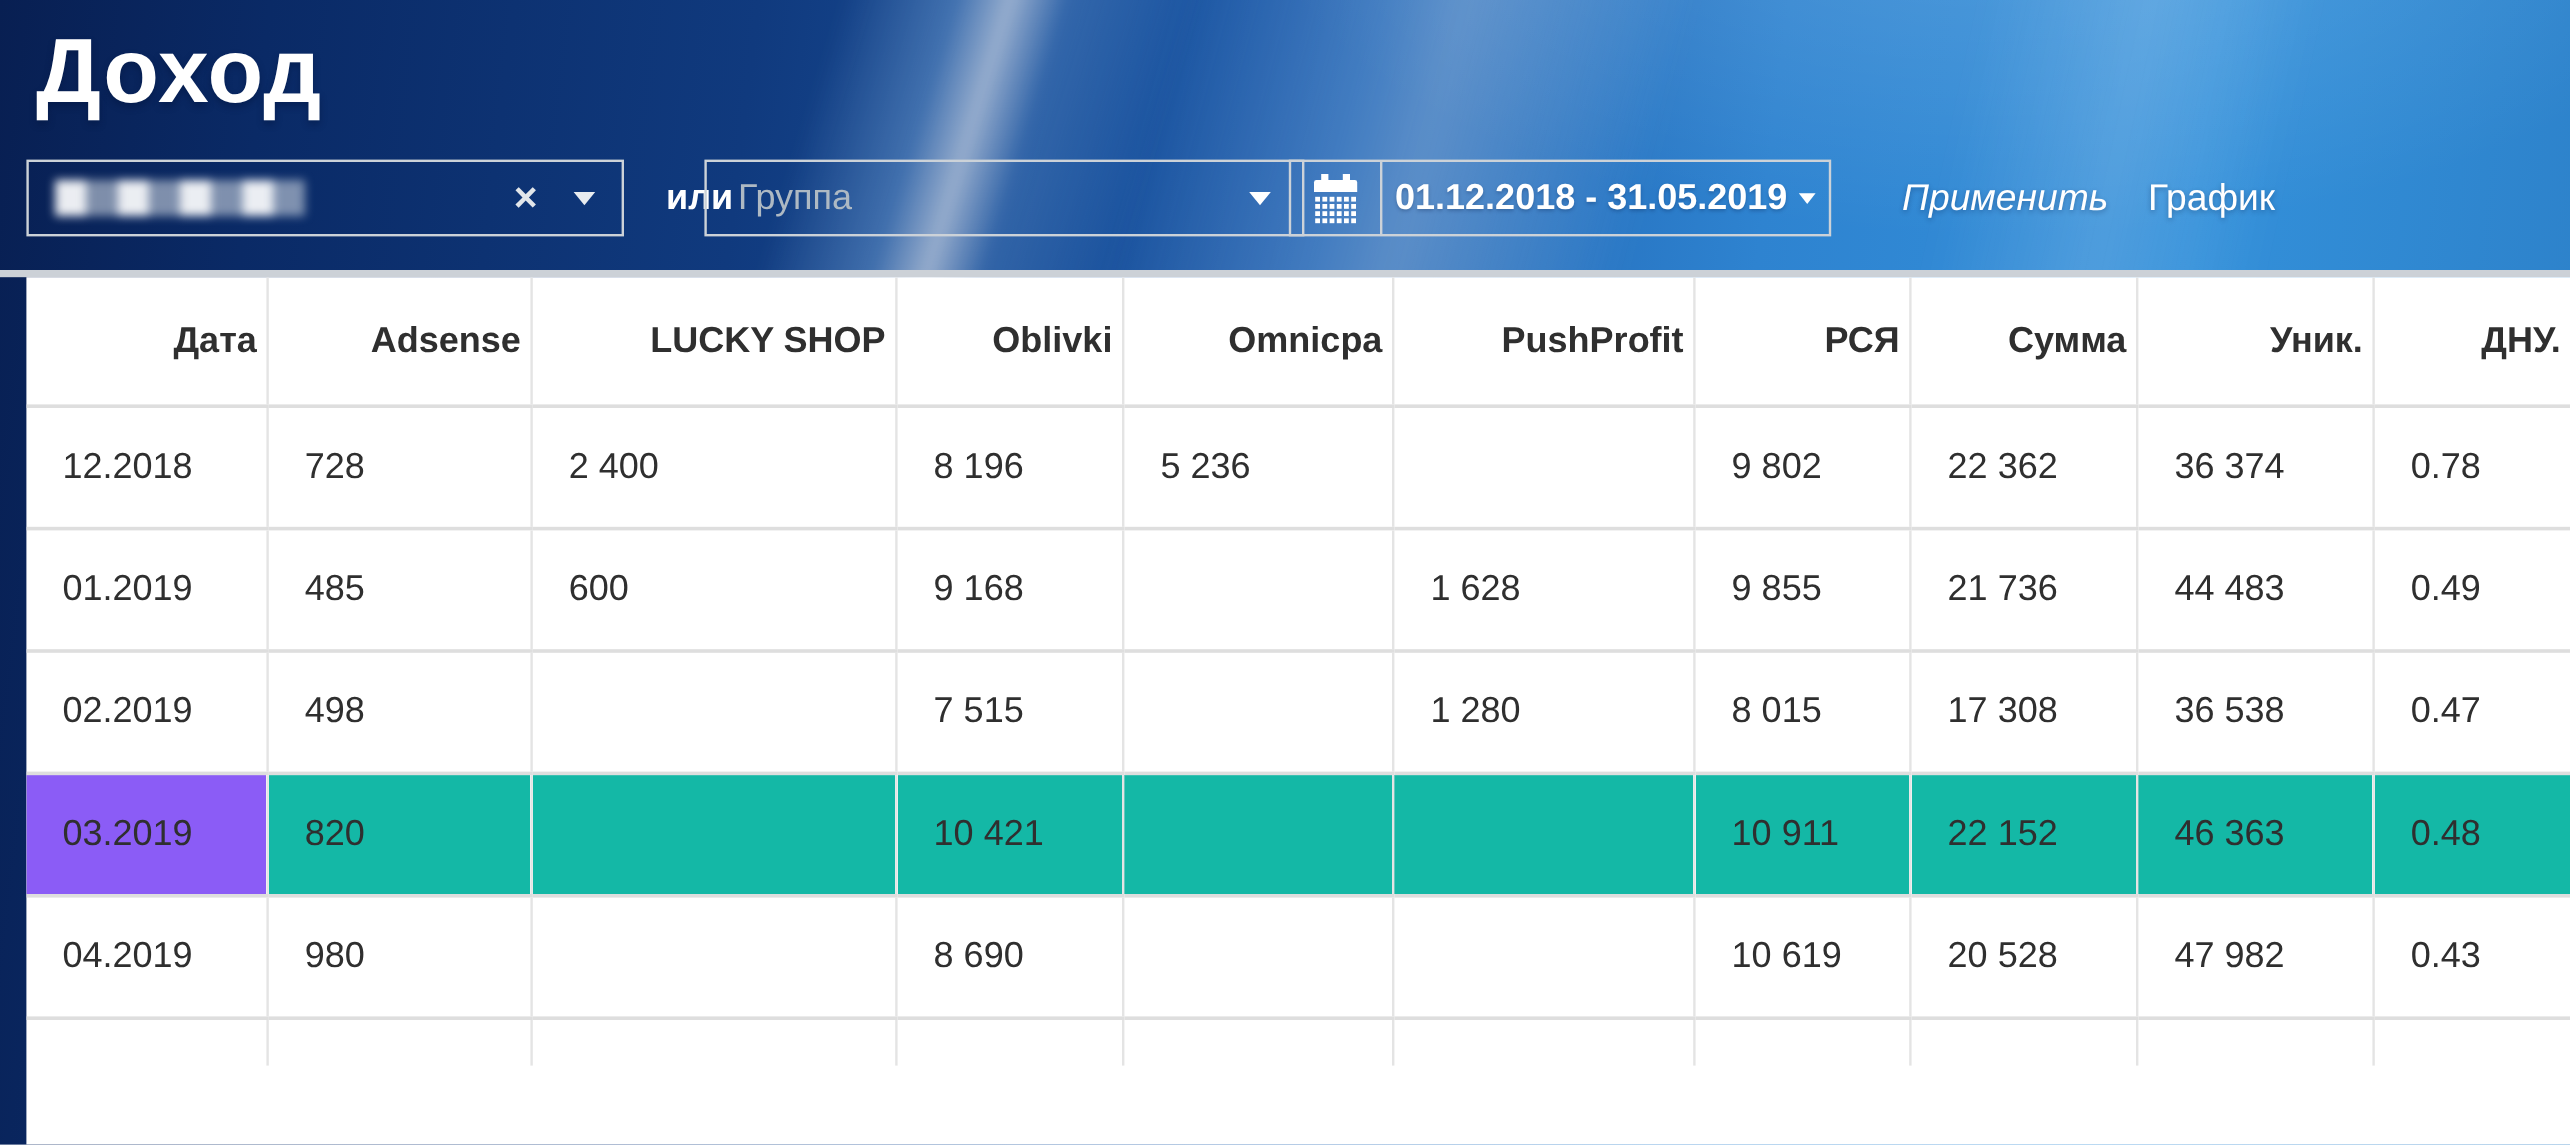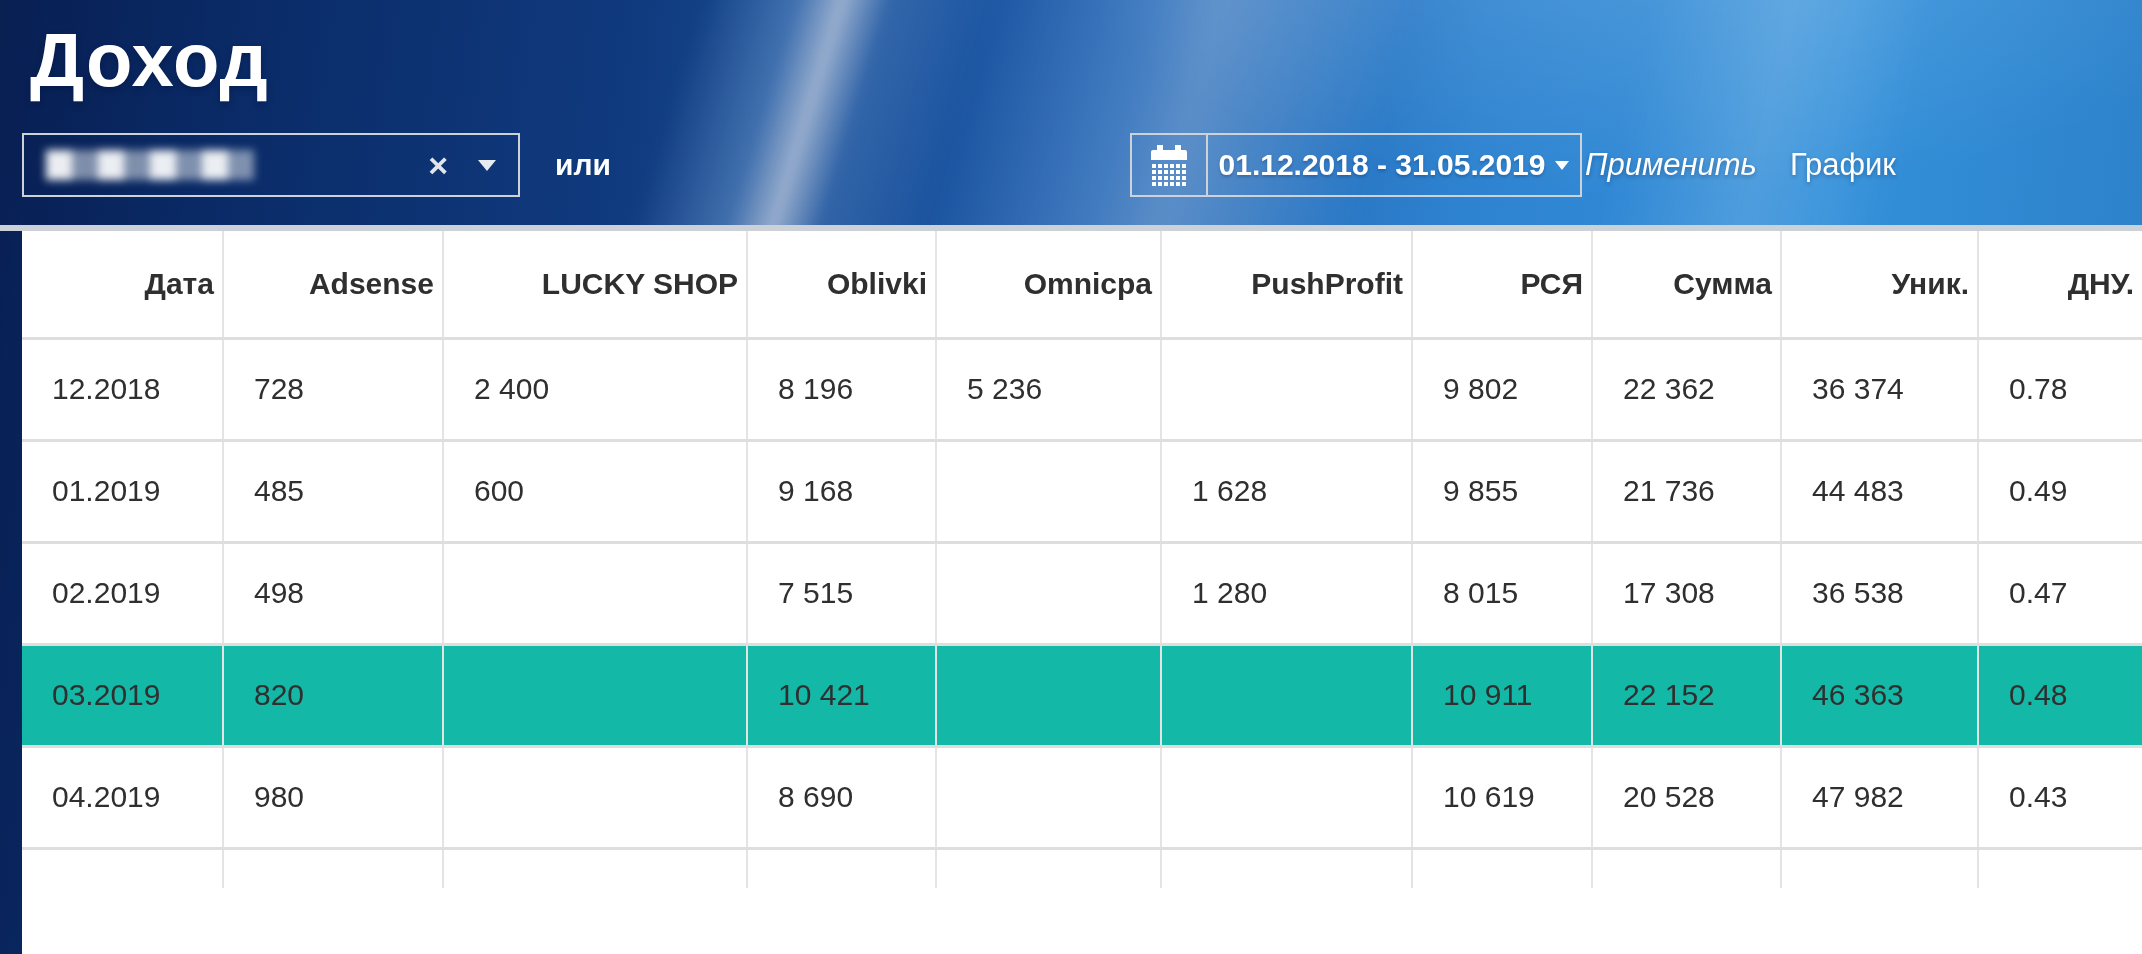--- a/index.html
+++ b/index.html
@@ -54,21 +54,21 @@
   }
   .caret.white { border-top-color:#ffffff; }
   .caret.small { border-left-width:7px; border-right-width:7px; border-top-width:9px; margin-left:10px; }
   .or-label {
     position:absolute; left:533px; top:0; line-height:64px;
     color:#ffffff; font-size:30px; font-weight:bold;
   }
   .group-select { left:565px; width:500px; padding:0 26px; }
   .group-placeholder { color:#aeb9c3; font-size:30px; margin-right:auto; }
   .datepicker {
-    position:absolute; left:1108px; top:0; width:452px; height:64px; box-sizing:border-box;
+    position:absolute; left:1052px; top:0; width:452px; height:64px; box-sizing:border-box;
     border:2px solid #ccd2d8; display:flex; cursor:pointer;
   }
   .cal-box {
     width:76px; box-sizing:border-box; border-right:2px solid #ccd2d8;
     display:flex; align-items:center; justify-content:center;
   }
   .cal-icon { position:relative; width:36px; height:40px; }
   .cal-icon .tab { position:absolute; top:0; width:6px; height:9px; background:#fff; }
   .cal-icon .tab.l { left:6px; } .cal-icon .tab.r { right:6px; }
   .cal-icon .top { position:absolute; top:5px; left:0; right:0; height:10px; background:#fff; border-radius:2px 2px 0 0; }
@@ -94,21 +94,21 @@
   table.income { border-collapse:collapse; table-layout:fixed; width:2120px; }
   .income th, .income td {
     box-sizing:border-box; padding:0 8px 0 30px; text-align:left; vertical-align:middle;
     border-right:2px solid #e4e4e4; border-bottom:3px solid #dedede;
     font-size:30px; color:#2f2f2f; white-space:nowrap; overflow:hidden;
   }
   .income th { height:107px; font-weight:bold;text-align:right; }
   .income td { height:102px; font-weight:normal; }
   .income th:last-child, .income td:last-child { border-right:none; }
   .income tr.hl td { background:#14b8a6; }
-  .income tr.hl td:first-child { background:#14b8a6; }
+  .income tr.hl td:first-child { background:#8b5cf6; }
   .income tr.partial td { height:40px; border-bottom:none; }
 </style>
 </head>
 <body>
 
 <div class="page">
 
   <div class="streak a"></div>
   <div class="streak b"></div>
   <div class="streak c"></div>
@@ -127,20 +127,24 @@
           <span></span>
           <span></span>
           <span></span>
       </div>
       <span class="clear-x">×</span>
       <span class="caret"></span>
     </div>
 
     <span class="or-label">или</span>
 
+    <div class="select group-select">
+      <span class="group-placeholder">Группа</span>
+      <span class="caret white"></span>
+    </div>
 
     <div class="datepicker">
       <div class="cal-box">
         <div class="cal-icon">
           <span class="tab l"></span>
             <span class="tab r"></span>
           <span class="top"></span>
           <span class="cal-grid">
             <i></i>
               <i></i>

